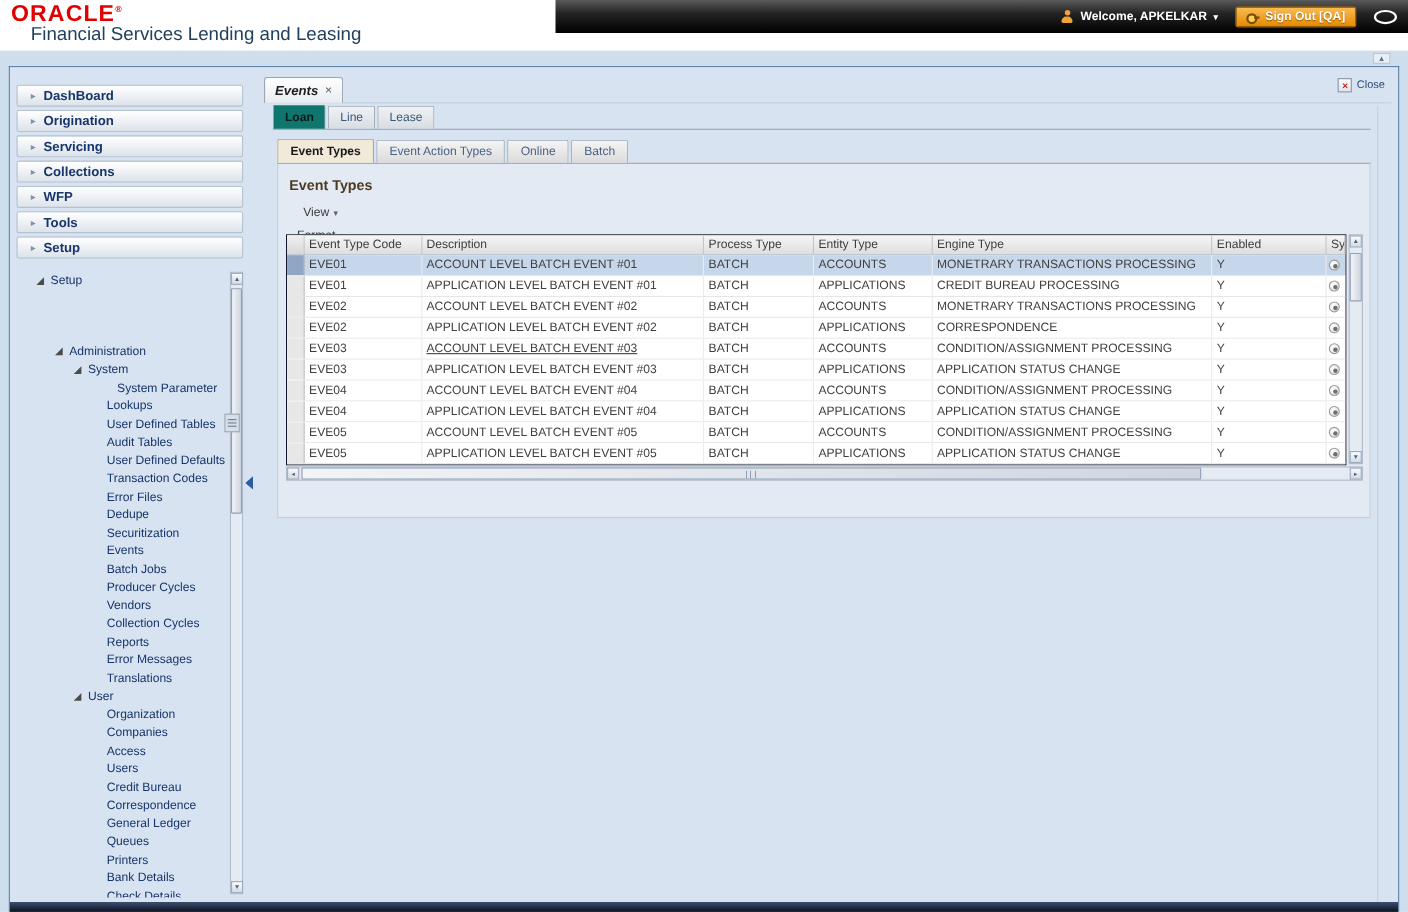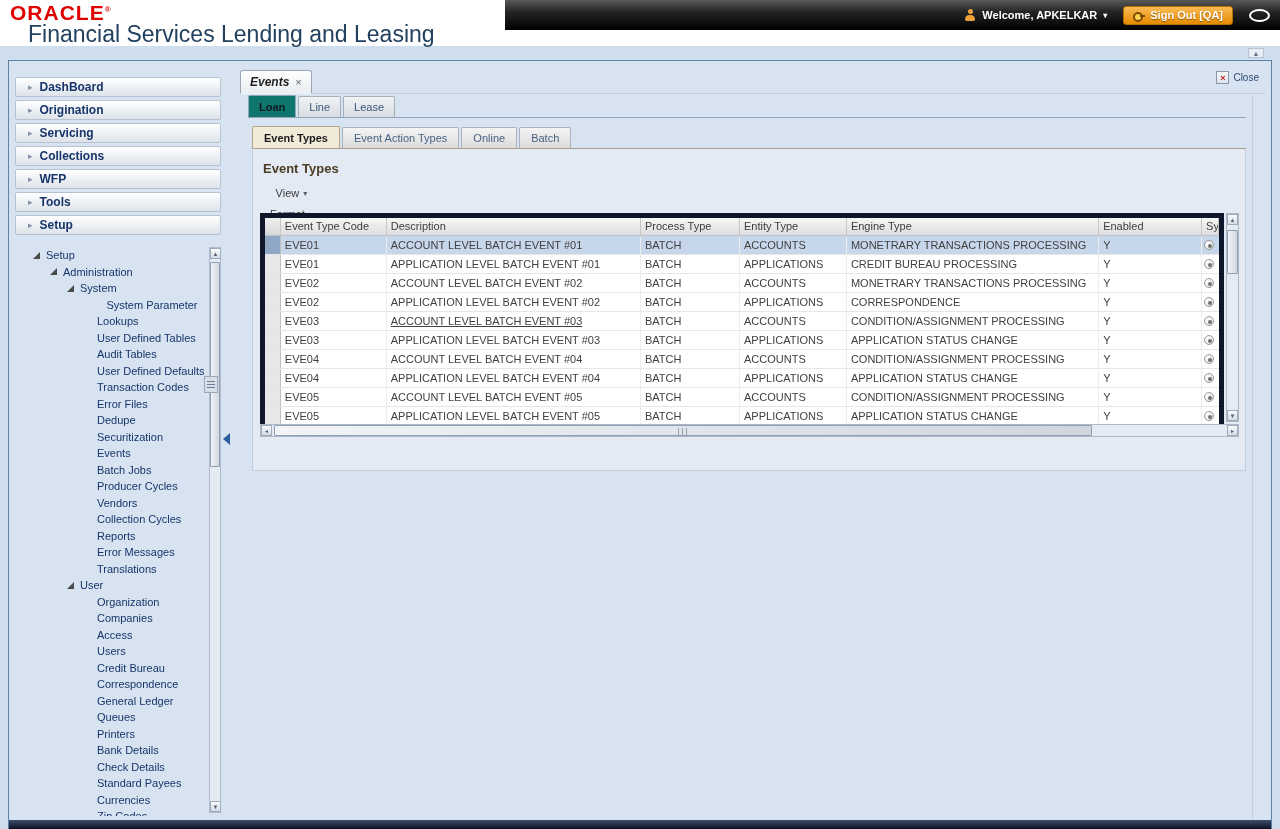--- a/index.html
+++ b/index.html
@@ -4,21 +4,21 @@
 <style>
   * { margin:0; padding:0; box-sizing:border-box; }
   html,body { width:1280px; height:829px; overflow:hidden; }
   body { font-family:"Liberation Sans", sans-serif; }
   .page { position:relative; width:1280px; height:829px; background:#cfdeed; overflow:hidden; }
 
   
   .top-header { position:absolute; left:0; top:0; width:1280px; height:46px; background:#ffffff; }
   .logo-text { position:absolute; left:10px; top:1px; font-size:21px; font-weight:bold; letter-spacing:1px; color:#e00000; }
   .logo-reg { font-size:8px; vertical-align:super; color:#e00000; }
-  .product-name { position:absolute; left:28px; top:21px; font-size:23px; color:#21415f; }
+  .product-name { position:absolute; left:28px; top:21px; font-size:17px; color:#21415f; }
   .black-bar { position:absolute; left:505px; top:0; right:0; height:30px;
     background:linear-gradient(180deg,#5a5a5a 0%,#242424 40%,#000 100%);
     display:flex; align-items:center; justify-content:flex-end; gap:16px; padding-right:10px; }
   .welcome-menu { display:flex; align-items:center; gap:6px; color:#fff; font-size:11px; font-weight:bold; cursor:default; }
   .person-icon { position:relative; width:12px; height:12px; display:inline-block; }
   .person-icon::before { content:""; position:absolute; top:0; left:3.5px; width:5px; height:5px; background:#f0a23c; border-radius:50%; }
   .person-icon::after { content:""; position:absolute; bottom:0; left:1px; width:10px; height:6px; background:#f0a23c; border-radius:5px 5px 2px 2px; }
   .dd-arrow { font-size:8px; color:#fff; }
   .signout-btn { display:flex; align-items:center; gap:5px; height:19px; padding:0 9px;
     background:linear-gradient(#f9bb55,#e68a00); border:1px solid #b36d00; border-radius:3px;
@@ -92,21 +92,21 @@
   .panel-title { position:absolute; left:10px; top:12px; font-size:13px; font-weight:bold; color:#4a3b22; }
 
   .toolbar { position:absolute; left:12px; top:38px; height:22px; display:flex; align-items:center; gap:9px;flex-direction:column; }
   .menu-btn { display:flex; align-items:center; gap:4px; font-size:11px; color:#3b3b3b; cursor:pointer; }
   .menu-btn .dd { font-size:8px; color:#55606e; }
   .tb-sep { width:1px; height:16px; background:#b7c2cf; }
   .tb-btn { display:flex; align-items:center; gap:4px; font-size:11px; color:#6e7681; cursor:pointer; }
   .tb-icon { display:inline-flex; width:14px; height:14px; align-items:center; justify-content:center; }
 
   
-  .tbl { position:absolute; left:7px; top:64px; width:964px; background:#fff; border:5px solid #0f172a; }
+  .tbl { position:absolute; left:7px; top:64px; width:964px; background:#fff; border:1px solid #0f172a; }
   .grid-header { display:flex; height:18px; background:linear-gradient(#f6f6f6,#dedede); border-bottom:1px solid #b9c3d0; }
   .th { font-size:11px; color:#3c3c3c; padding:2px 4px 0; border-right:1px solid #c6c6c6; white-space:nowrap; overflow:hidden; }
   .th.sel { width:16px; padding:0; background:linear-gradient(#f0f0f0,#d8d8d8); }
   .grid-row { display:flex; height:19px; background:#fff; border-bottom:1px solid #e6e6e6; cursor:pointer; }
   .grid-row.selected { background:#c7d7eb; }
   .cell { font-size:11px; color:#404040; padding:3px 4px 0; border-right:1px solid #ececec; white-space:nowrap; overflow:hidden; }
   .cell.sel { width:16px; padding:0; background:#e7e7e7; border-right:1px solid #c0c0c0; }
   .grid-row.selected .cell.sel { background:#8fa6c4; }
   .cell.sys { display:flex; align-items:center; justify-content:flex-start; padding:0 0 0 2px; border-right:none; }
   .radio { width:10px; height:10px; border:1px solid #9a9a9a; border-radius:50%; position:relative;
@@ -180,21 +180,21 @@
           <div class="acc-item">
             <span class="acc-arrow">▸</span>
             <span class="acc-label">Setup</span>
           </div>
         </div>
       <div class="tree">
           <div class="tree-item" style="padding-left: 18px;">
             <span class="tri"></span>
             <span class="tree-label">Setup</span>
           </div>
-          <div class="tree-item" style="padding-left: 35px;">
+          <div class="tree-item" style="padding-left: 35px; margin-top: 48px;">
             <span class="tri"></span>
             <span class="tree-label">Administration</span>
           </div>
           <div class="tree-item" style="padding-left: 52px;">
             <span class="tri"></span>
             <span class="tree-label">System</span>
           </div>
           <div class="tree-item" style="padding-left: 69px; justify-content: center;">
             <span class="tree-ic"></span>
             <span class="tree-label">System Parameter</span>

